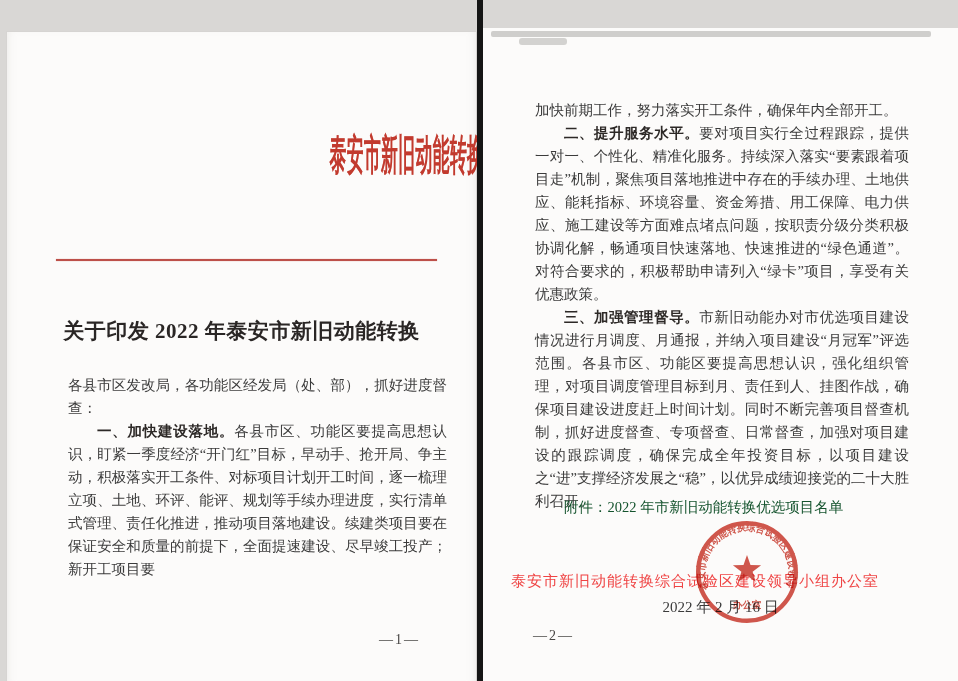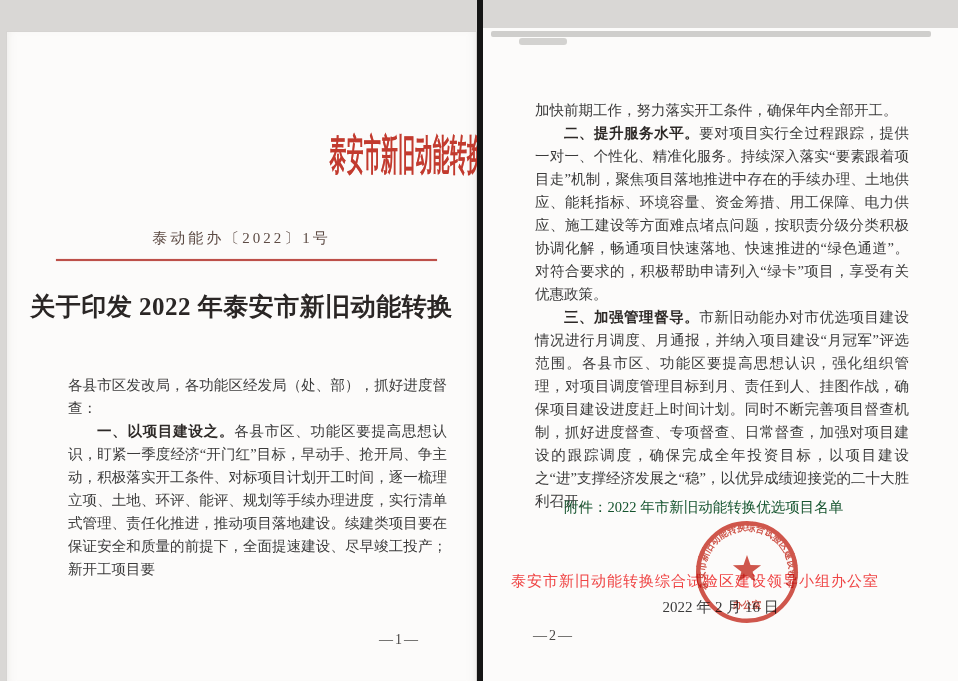--- a/index.html
+++ b/index.html
@@ -57,23 +57,23 @@
     text-align:center;
     font-size:15px; letter-spacing:3px;
     color:#5d4b44;
   }
   .red-rule {
     position:absolute; top:227px; left:49px; width:381px; height:2px;
     background:#bd5049;
     box-shadow:0 0 1px rgba(189,80,73,.8);
   }
   .doc-title {
-    position:absolute; top:260px; left:0; right:0;
+    position:absolute; top:284px; left:0; right:0;
     text-align:center;
-    font-size:25px; font-weight:700; line-height:30px;
+    font-size:21px; font-weight:700; line-height:30px;
     color:#2a2625;
     letter-spacing:.5px;
   }
   .body-block {
     position:absolute;
     font-size:14.5px;
     line-height:23px;
     text-align:justify;
     color:#3b3b3b;
   }
@@ -112,31 +112,30 @@
 </style>
 </head>
 <body>
 
 <div class="page" id="page1">
 
   <div class="banner-wrap">
     <span class="banner">泰安市新旧动能转换综合试验区建设领导小组办公室文件</span>
   </div>
 
-  <div class="doc-number">泰动能办〔2022〕1号</div>
 
   <div class="red-rule"></div>
 
   <div class="doc-title">
     <div>关于印发 2022 年泰安市新旧动能转换</div>
   </div>
 
   <div class="body-block" id="body1">
     <p>各县市区发改局，各功能区经发局（处、部），抓好进度督查：</p>
-    <p class="indent"><b class="sec-head">一、以项目建设之。</b><span>各县市区、功能区要提高思想认识，盯紧一季度经济“开门红”目标，早动手、抢开局、争主动，积极落实开工条件、对标项目计划开工时间，逐一梳理立项、土地、环评、能评、规划等手续办理进度，实行清单式管理、责任化推进，推动项目落地建设。续建类项目要在保证安全和质量的前提下，全面提速建设、尽早竣工投产；新开工项目要</span></p>
+    <p class="indent"><b class="sec-head">一、加快建设落地。</b><span>各县市区、功能区要提高思想认识，盯紧一季度经济“开门红”目标，早动手、抢开局、争主动，积极落实开工条件、对标项目计划开工时间，逐一梳理立项、土地、环评、能评、规划等手续办理进度，实行清单式管理、责任化推进，推动项目落地建设。续建类项目要在保证安全和质量的前提下，全面提速建设、尽早竣工投产；新开工项目要</span></p>
   </div>
 
   <div class="page-num" id="pagenum1">—1—</div>
 </div>
 
 <div id="page-divider"></div>
 
 <div class="page" id="page2">
 
   <div class="p2-topstrip"></div>

